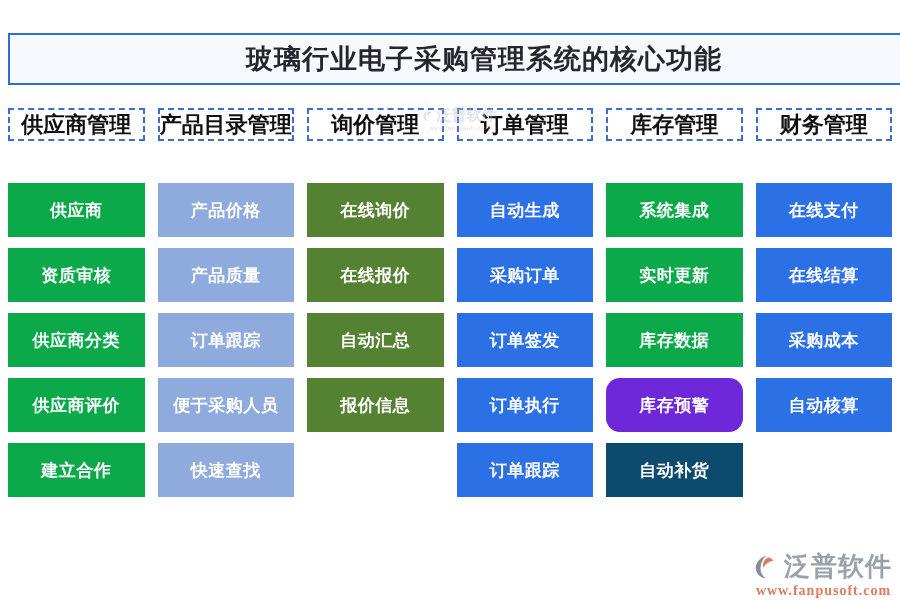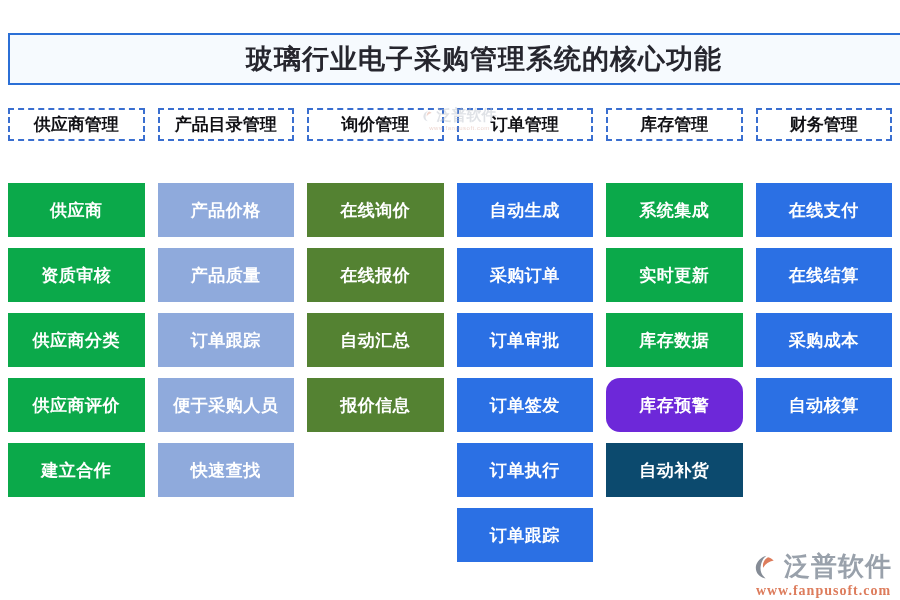--- a/index.html
+++ b/index.html
@@ -15,21 +15,21 @@
   .title-box span{font-size:27px;font-weight:700;color:#26262E;letter-spacing:1px;}
 
   
   .header-row{
     position:absolute;left:8px;top:108px;width:884px;height:33px;
     display:flex;gap:13px;
   }
   .cat-header{
     flex:1;border:2px dashed #3A6FD0;background:#ffffff;
     display:flex;align-items:center;justify-content:center;
-    font-size:17px;font-weight:700;color:#101014;box-sizing:border-box;
+    font-size:22px;font-weight:700;color:#101014;box-sizing:border-box;
   }
 
   
   .columns{
     position:absolute;left:8px;top:183px;width:884px;
     display:flex;gap:13px;align-items:flex-start;
   }
   .col{flex:1;display:flex;flex-direction:column;gap:11px;}
   .box{
     height:54px;display:flex;align-items:center;justify-content:center;
@@ -94,21 +94,20 @@
       </div>
       <div class="col">
         <div class="box" style="background: rgb(84, 130, 50);">在线询价</div>
         <div class="box" style="background: rgb(84, 130, 50);">在线报价</div>
         <div class="box" style="background: rgb(84, 130, 50);">自动汇总</div>
         <div class="box" style="background: rgb(84, 130, 50);">报价信息</div>
       </div>
       <div class="col">
         <div class="box" style="background: rgb(43, 112, 228);">自动生成</div>
         <div class="box" style="background: rgb(43, 112, 228);">采购订单</div>
-        <div class="box" style="background: rgb(43, 112, 228);">订单审批</div>
         <div class="box" style="background: rgb(43, 112, 228);">订单签发</div>
         <div class="box" style="background: rgb(43, 112, 228);">订单执行</div>
         <div class="box" style="background: rgb(43, 112, 228);">订单跟踪</div>
       </div>
       <div class="col">
         <div class="box" style="background: rgb(11, 169, 74);">系统集成</div>
         <div class="box" style="background: rgb(11, 169, 74);">实时更新</div>
         <div class="box" style="background: rgb(11, 169, 74);">库存数据</div>
         <div class="box" style="background: #6d28d9; border-radius: 14px;">库存预警</div>
         <div class="box" style="background: #0c4a6e;">自动补货</div>

